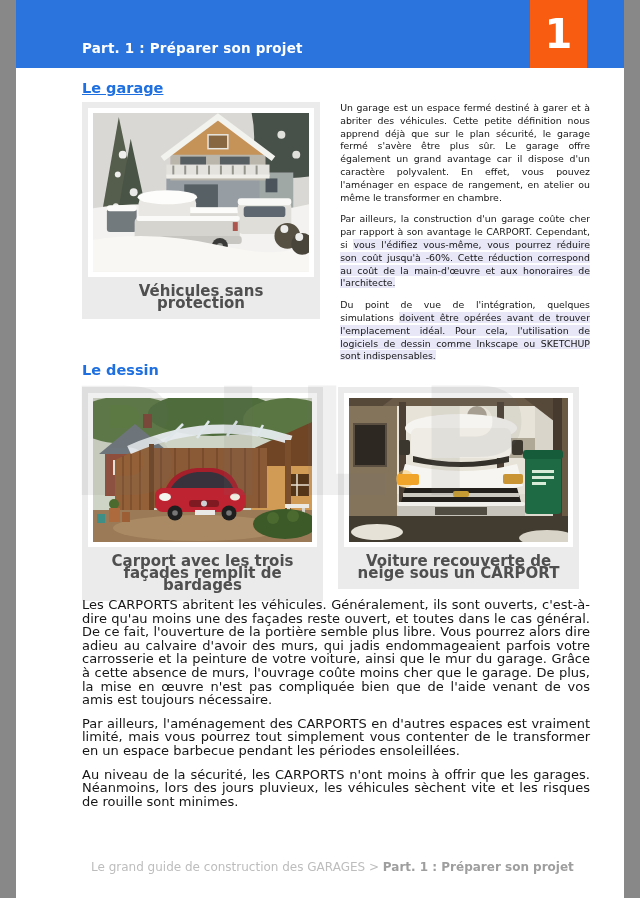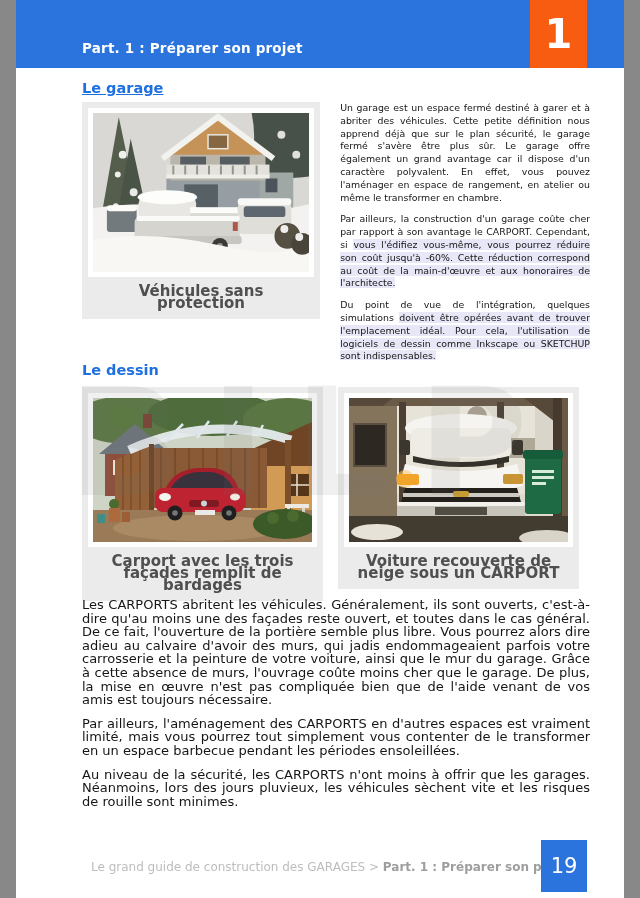--- a/index.html
+++ b/index.html
@@ -275,17 +275,14 @@
 
   <div class="bottom-text">
     <p>Les CARPORTS abritent les véhicules. Généralement, ils sont ouverts, c'est-à-dire qu'au moins une des façades reste ouvert, et toutes dans le cas général. De ce fait, l'ouverture de la portière semble plus libre. Vous pourrez alors dire adieu au calvaire d'avoir des murs, qui jadis endommageaient parfois votre carrosserie et la peinture de votre voiture, ainsi que le mur du garage. Grâce à cette absence de murs, l'ouvrage coûte moins cher que le garage. De plus, la mise en œuvre n'est pas compliquée bien que de l'aide venant de vos amis est toujours nécessaire.</p>
     <p>Par ailleurs, l'aménagement des CARPORTS en d'autres espaces est vraiment limité, mais vous pourrez tout simplement vous contenter de le transformer en un espace barbecue pendant les périodes ensoleillées.</p>
     <p>Au niveau de la sécurité, les CARPORTS n'ont moins à offrir que les garages. Néanmoins, lors des jours pluvieux, les véhicules sèchent vite et les risques de rouille sont minimes.</p>
   </div>
 
   <div class="watermark">BILP</div>
 
   <div class="breadcrumb"><span>Le grand guide de construction des GARAGES &gt; </span><b>Part. 1 : Préparer son projet</b></div>
-  <div class="page-num">
-    <span>19</span>
-  </div>
 
 </div>
 
 </body></html>

